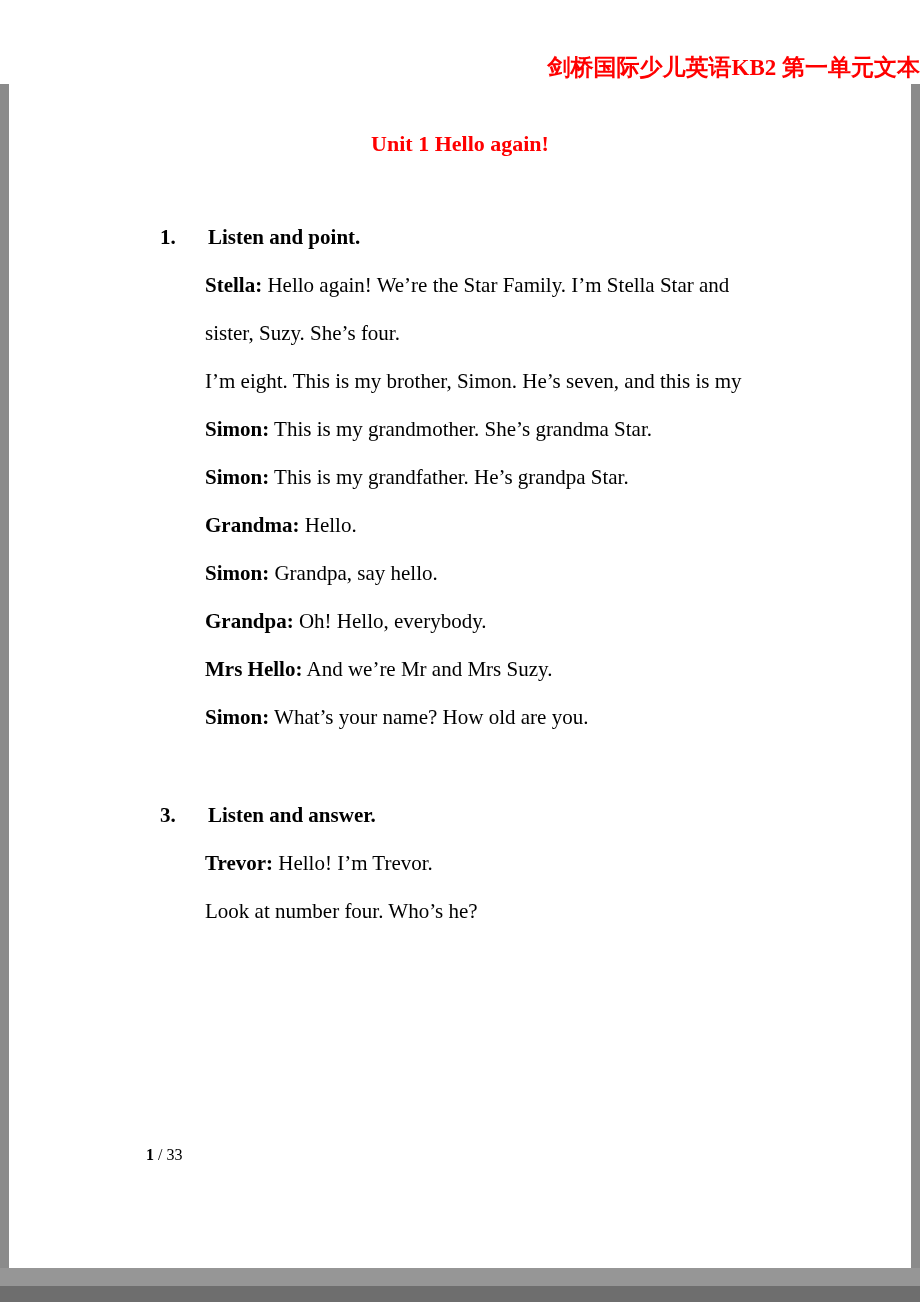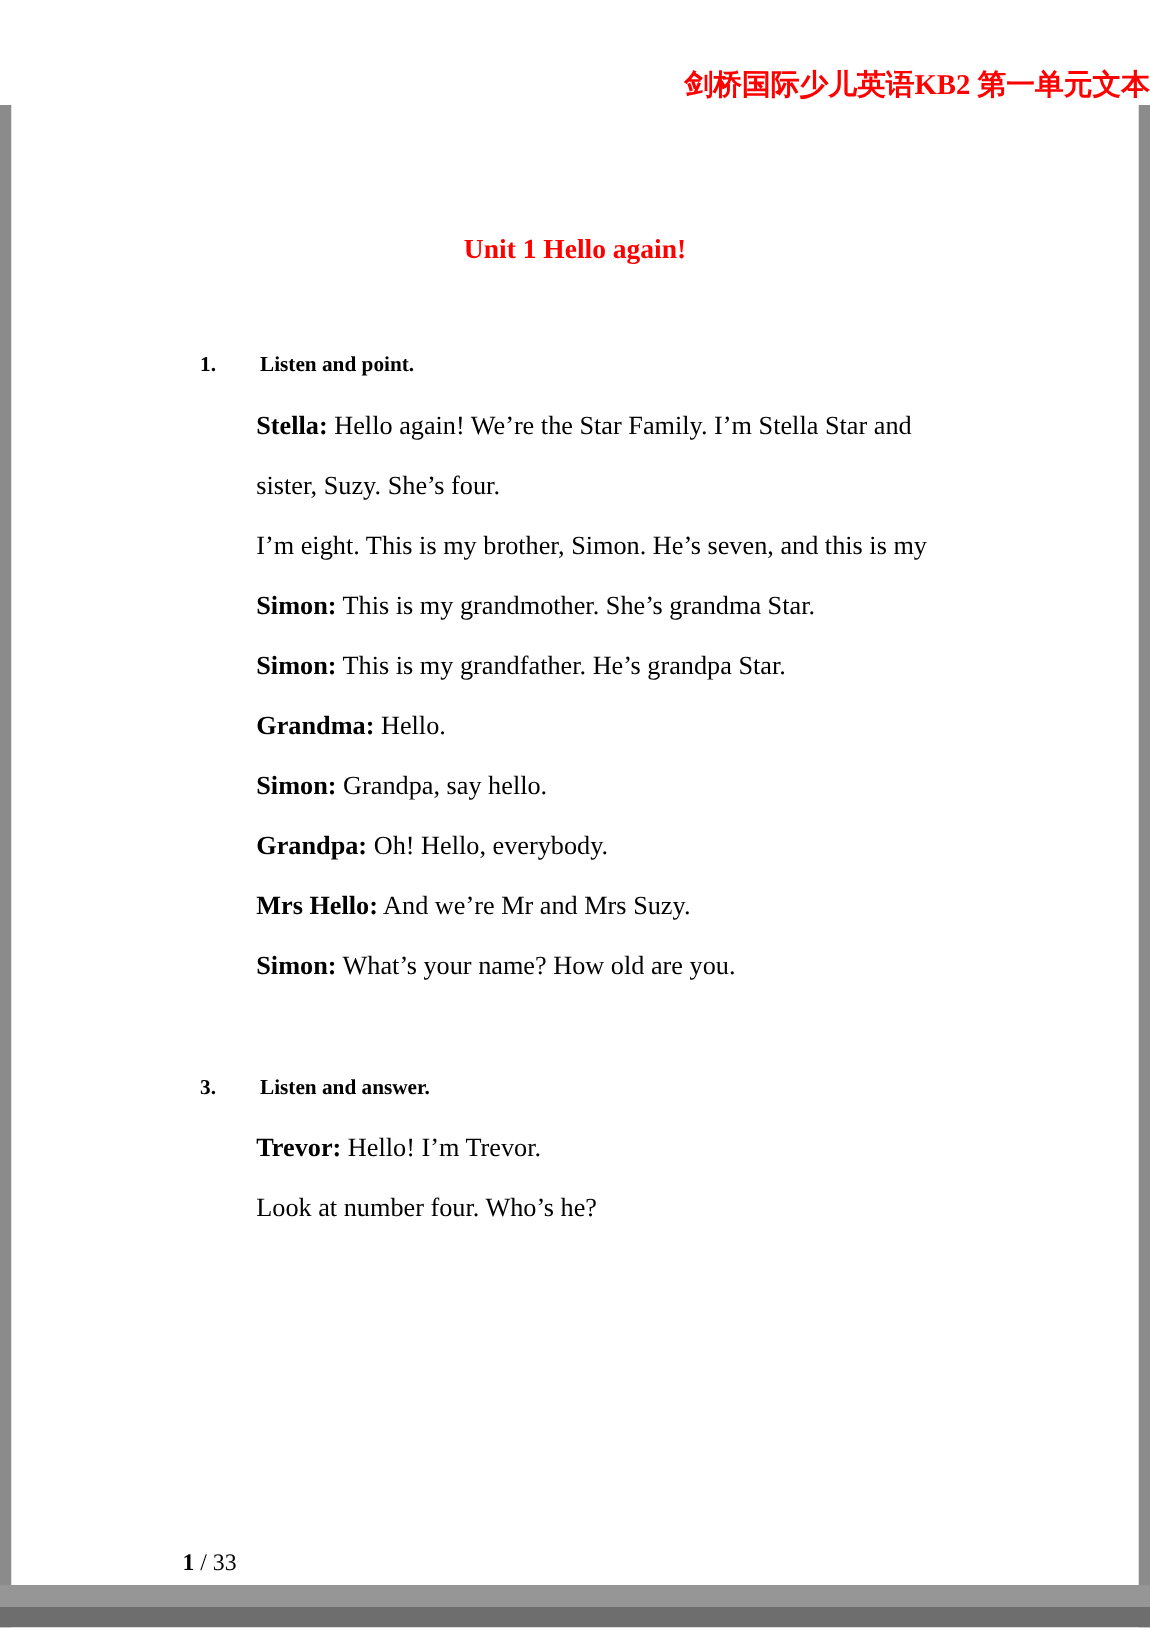--- a/index.html
+++ b/index.html
@@ -25,50 +25,50 @@
   .doc-title {
     padding-top:50px;
     text-align:right;
     font-size:23px;
     font-weight:700;
     color:#ff0000;
     line-height:36px;
     white-space:pre;
   }
   .unit-title {
-    margin-top:96px;
+    margin-top:41px;
     text-align:center;
     font-size:22px;
     font-weight:700;
     color:#ff0000;
     line-height:34px;
     white-space:pre;
   }
   .content { padding-left:160px; padding-right:40px; }
   .section { margin-top:50px; }
   .section.first { margin-top:52px; }
   .heading {
-    font-size:17px;
+    font-size:21px;
     font-weight:400;
     line-height:48px;
     white-space:pre;
   }
   .heading .num { display:inline-block; min-width:48px; }
   .line {
     font-size:21px;
     line-height:48px;
     white-space:pre;
     margin-left:45px;
   }
   .line b { font-weight:700; }
   .footer {
     position:absolute;
     left:146px;
-    top:1240px;
-    font-size:19px;
+    top:1146px;
+    font-size:16px;
     color:#000;
     white-space:pre;
   }
   .footer b { font-weight:700; }
 </style>
 </head>
 <body>
 
 <div class="frame-left"></div>
 <div class="frame-right"></div>

